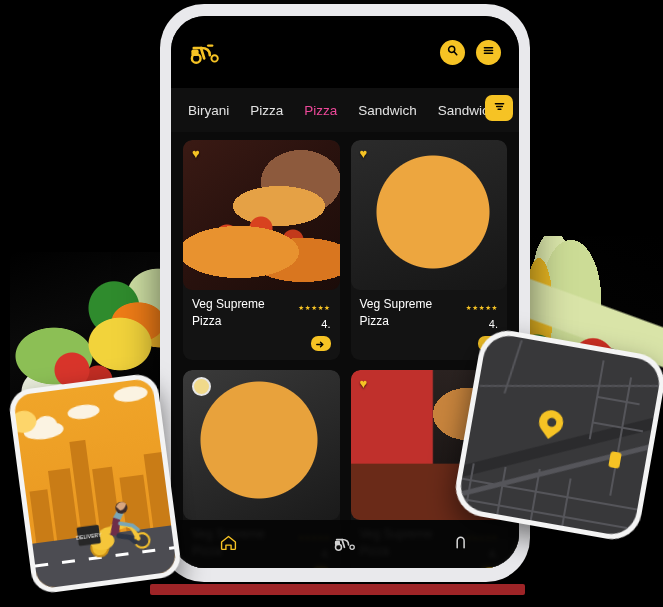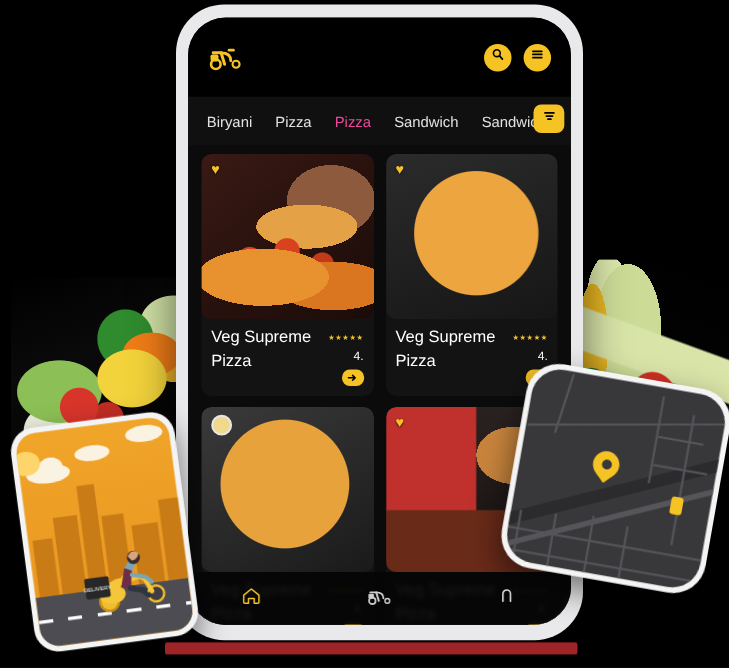--- a/index.html
+++ b/index.html
@@ -78,21 +78,21 @@
   .card { background:#131313; border-radius:9px; overflow:hidden; }
   .card-img { position:relative; height:150px; border-radius:9px; overflow:hidden; }
   .badge {
     position:absolute; left:9px; top:7px; font-size:13px; color:#F6C324;
     line-height:1; text-shadow:0 1px 2px rgba(0,0,0,.7);
   }
   .card-body {
     padding:6px 9px 9px 9px; display:flex; justify-content:space-between;
     align-items:flex-start; gap:4px;
   }
-  .card-title { font-size:15px; color:#fff; line-height:1.45; max-width:100px; }
+  .card-title { font-size:12px; color:#fff; line-height:1.45; max-width:100px; }
   .card-meta { text-align:right; }
   .stars { font-size:6.5px; color:#F6C324; letter-spacing:.6px; white-space:nowrap; }
   .rating { font-size:11px; color:#fff; display:inline-block; margin-left:3px; }
   .go-btn {
     margin-top:4px; margin-left:auto; width:20px; height:15px; border-radius:7px;
     background:#F6C324; display:flex; align-items:center; justify-content:center;
   }
 
   
   .ph1 { background:

